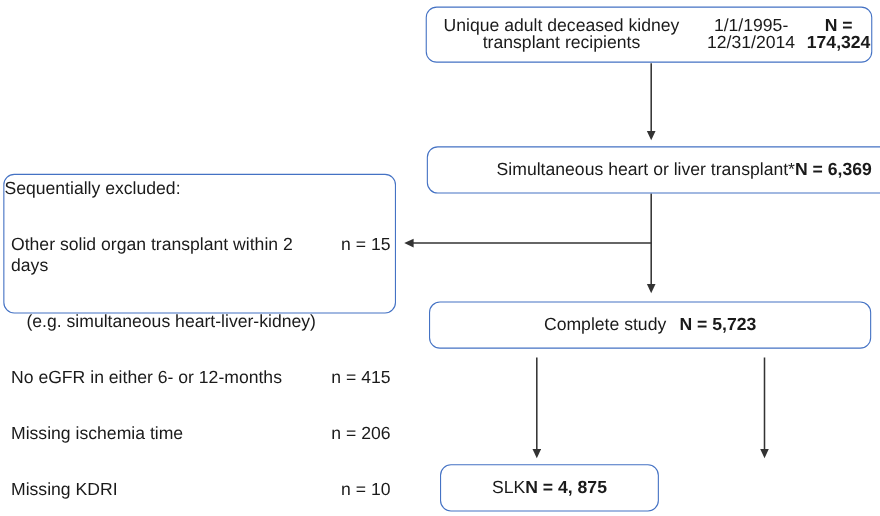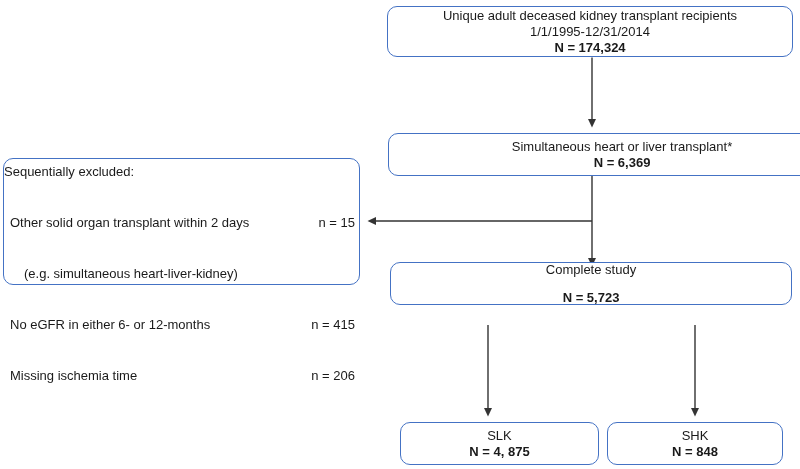--- a/index.html
+++ b/index.html
@@ -27,32 +27,31 @@
   }
   .arrows line { stroke: var(--arrow); stroke-width: 1.4; }
   .arrowhead { fill: var(--arrow); }
 
   .box {
     position: absolute;
     border: 1.6px solid var(--accent);
     border-radius: 10px;
     background: var(--bg);
     display: flex;
-    flex-direction: column;
     justify-content: center;
     align-items: center;
     text-align: center;
-    font-size: 13px;
+    font-size: 16px;
     line-height: 16px;
   }
   .box .nline { font-weight: bold; }
 
   .box-top         { left: 387px; top: 6px;   width: 406px; height: 51px; }
   .box-simul       { left: 388px; top: 133px; width: 468px; height: 43px; }
-  .box-complete    { left: 390px; top: 262px; width: 402px; height: 43px; gap: 12px; }
+  .box-complete    { left: 390px; top: 274px; width: 402px; height: 43px; gap: 12px; }
   .box-slk         { left: 400px; top: 422px; width: 199px; height: 43px; }
   .box-shk         { left: 607px; top: 422px; width: 176px; height: 43px; }
 
   .box-excluded {
     left: 3px; top: 158px; width: 357px; height: 127px;
     display: block;
     text-align: left;
     padding-top: 3px;
     line-height: 19px;
   }
@@ -102,30 +101,30 @@
       <span class="exc-n"></span>
     </div>
     <div class="exc-row">
       <span class="exc-label">No eGFR in either 6- or 12-months</span>
       <span class="exc-n">n = 415</span>
     </div>
     <div class="exc-row">
       <span class="exc-label">Missing ischemia time</span>
       <span class="exc-n">n = 206</span>
     </div>
+    <div class="exc-row">
+      <span class="exc-label">Missing KDRI</span>
+      <span class="exc-n">n = 10</span>
+    </div>
   </div>
 
   <div class="box box-complete">
     <div>Complete study</div>
     <div class="nline">N = 5,723</div>
   </div>
 
   <div class="box box-slk">
     <div>SLK</div>
     <div class="nline">N = 4, 875</div>
   </div>
 
-  <div class="box box-shk">
-    <div>SHK</div>
-    <div class="nline">N = 848</div>
-  </div>
 
 </div>
 
 </body></html>

